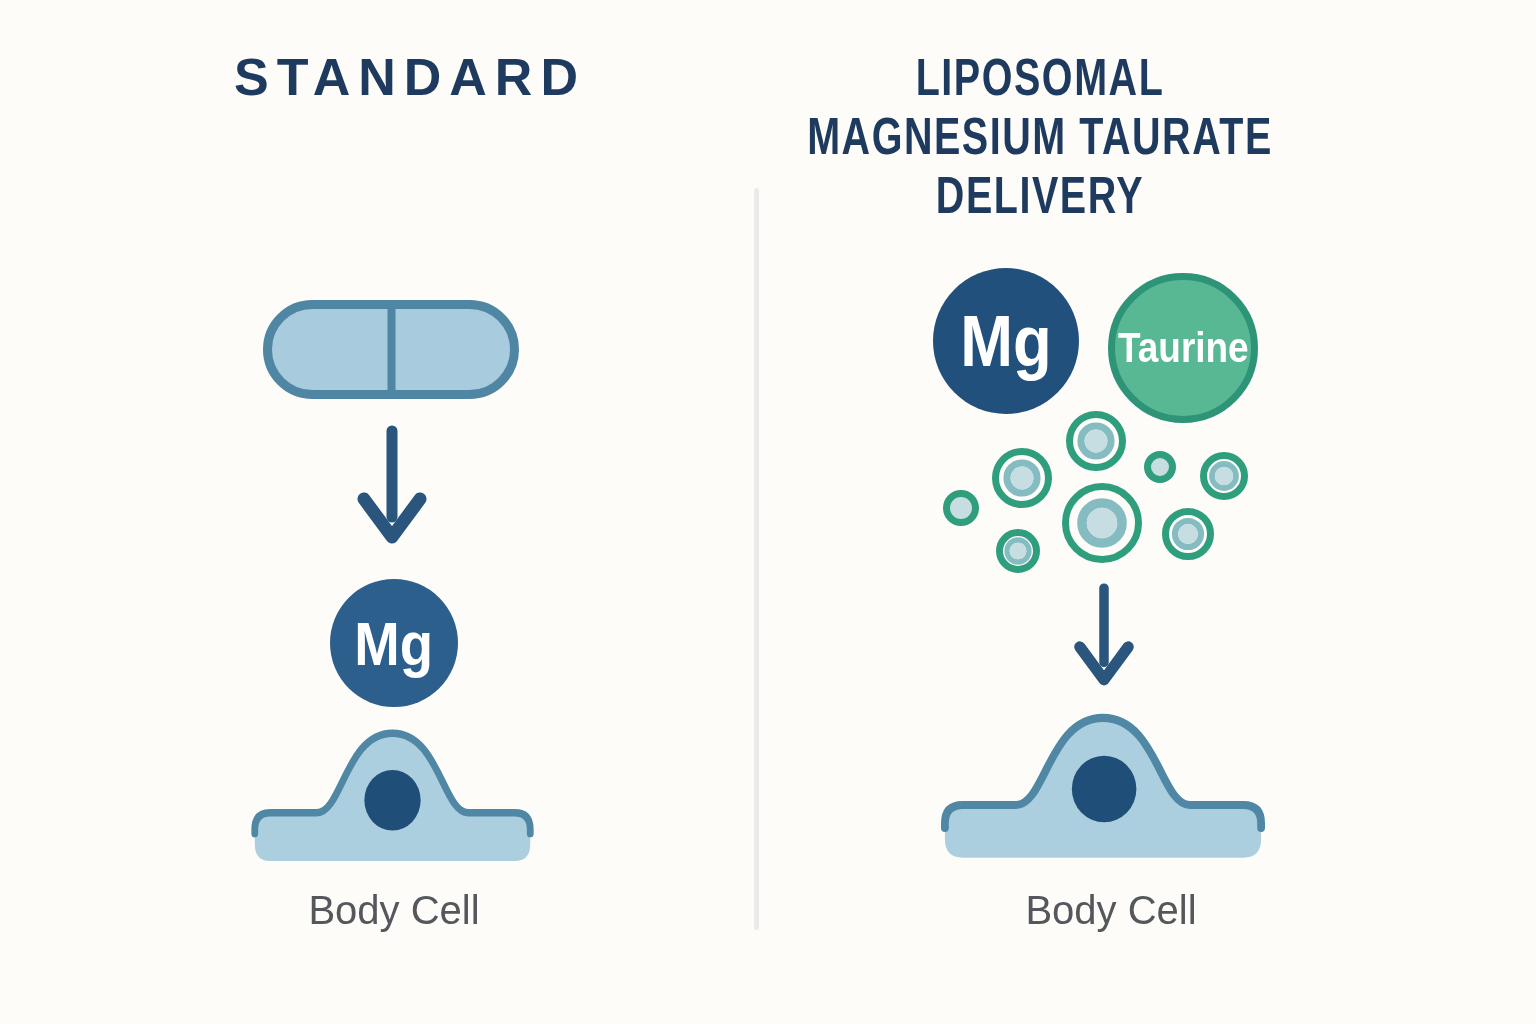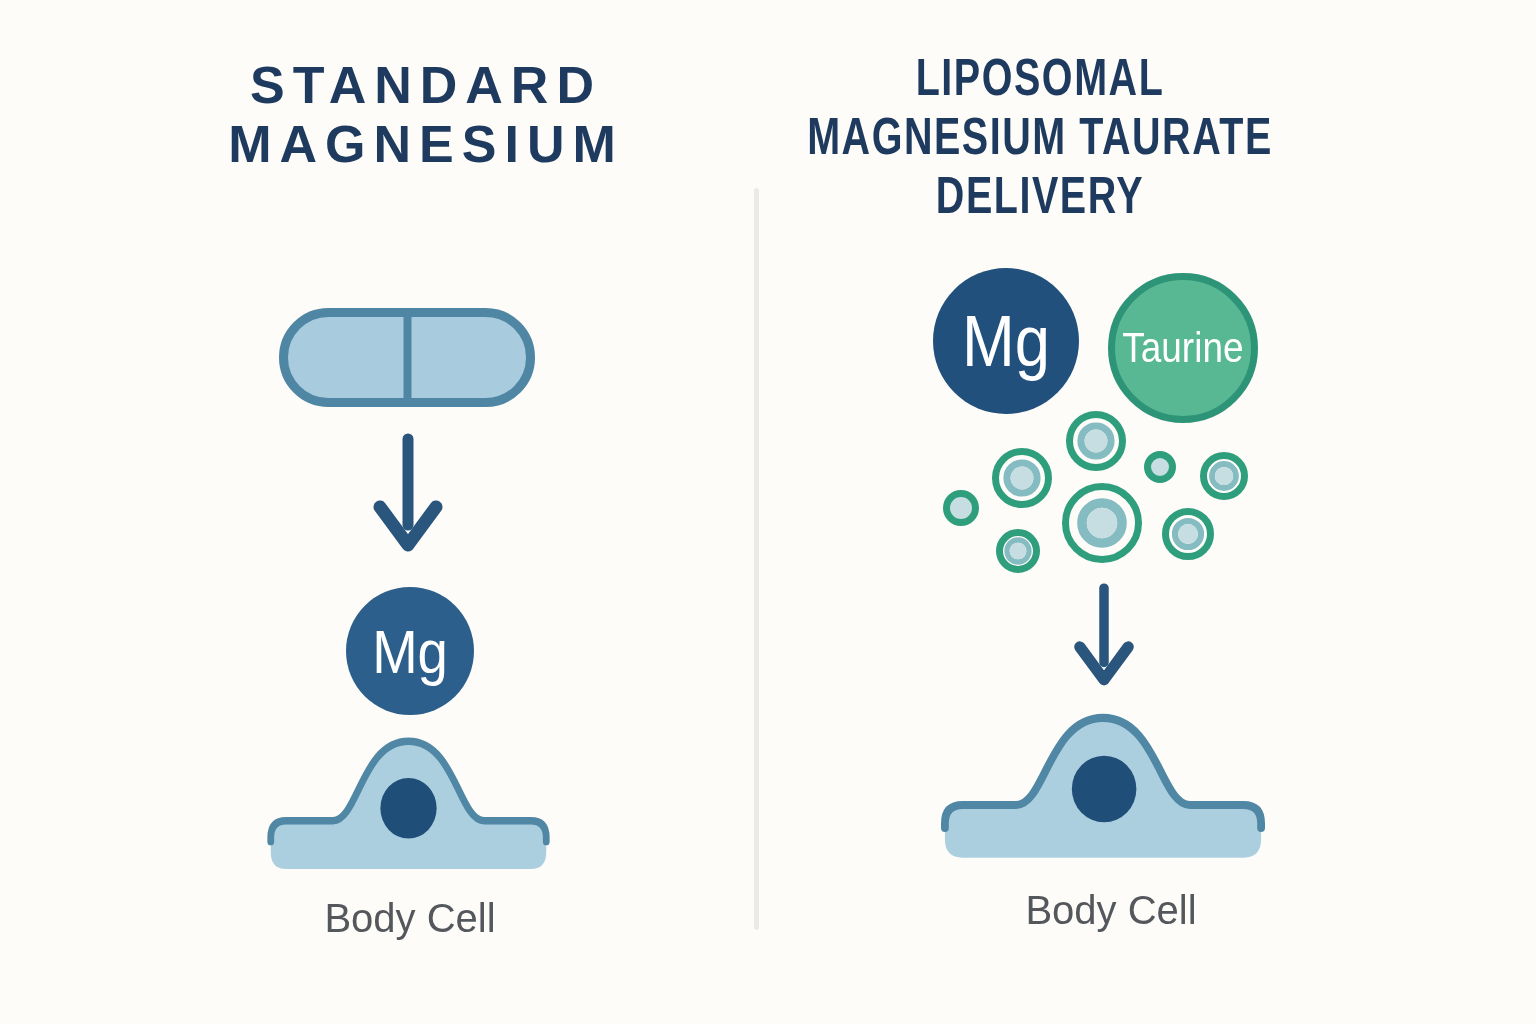--- a/index.html
+++ b/index.html
@@ -52,21 +52,21 @@
     fill:none;
     stroke-linecap:round;
     stroke-linejoin:round;
   }
 
   
   .badge{
     border-radius:50%;
     display:flex;align-items:center;justify-content:center;
     color:var(--white,#ffffff);
-    font-weight:normal;
+    font-weight:bold;
     box-sizing:border-box;
   }
   .badge .label{transform:scaleX(0.88);white-space:nowrap;}
   #mg-left{background:var(--mg-left,#2d5f8c);font-size:62px;}
   #mg-right{background:var(--mg-right,#1f4b77);font-size:72px;}
   #taurine{
     background:var(--taurine-fill,#57b893);
     border:7px solid var(--taurine-stroke,#2e9478);
     font-size:42px;
   }
@@ -89,25 +89,24 @@
     white-space:nowrap;
   }
 </style>
 </head>
 <body>
 
 <div id="stage">
 
   <div class="abs divider" style="left:754px;top:188px;height:742px;"></div>
 
-  <div class="abs" style="left:16px;top:0;width:756px;height:948px;margin-top:8px;">
+  <div class="abs" style="left:0;top:0;width:756px;height:948px;">
 
     <div class="abs panel-title" style="left:20px;top:48px;width:780px;">
       <span>STANDARD</span>
-      <span>MAGNESIUM</span>
     </div>
 
     <svg class="abs" style="left:262px;top:299px;" width="258" height="101" viewBox="0 0 258 101">
       <rect class="capsule-body" x="5.5" y="5.5" width="247" height="90" rx="45" ry="45"></rect>
       <line class="capsule-split" x1="129.5" y1="7" x2="129.5" y2="94"></line>
     </svg>
 
     <svg class="abs" style="left:352px;top:425px;" width="80" height="125" viewBox="0 0 80 125">
       <line class="arrow-stroke" style="stroke-width:11" x1="40" y1="6" x2="40" y2="92"></line>
       <polyline class="arrow-stroke" style="stroke-width:13" points="12,74 40,112 68,74"></polyline>

